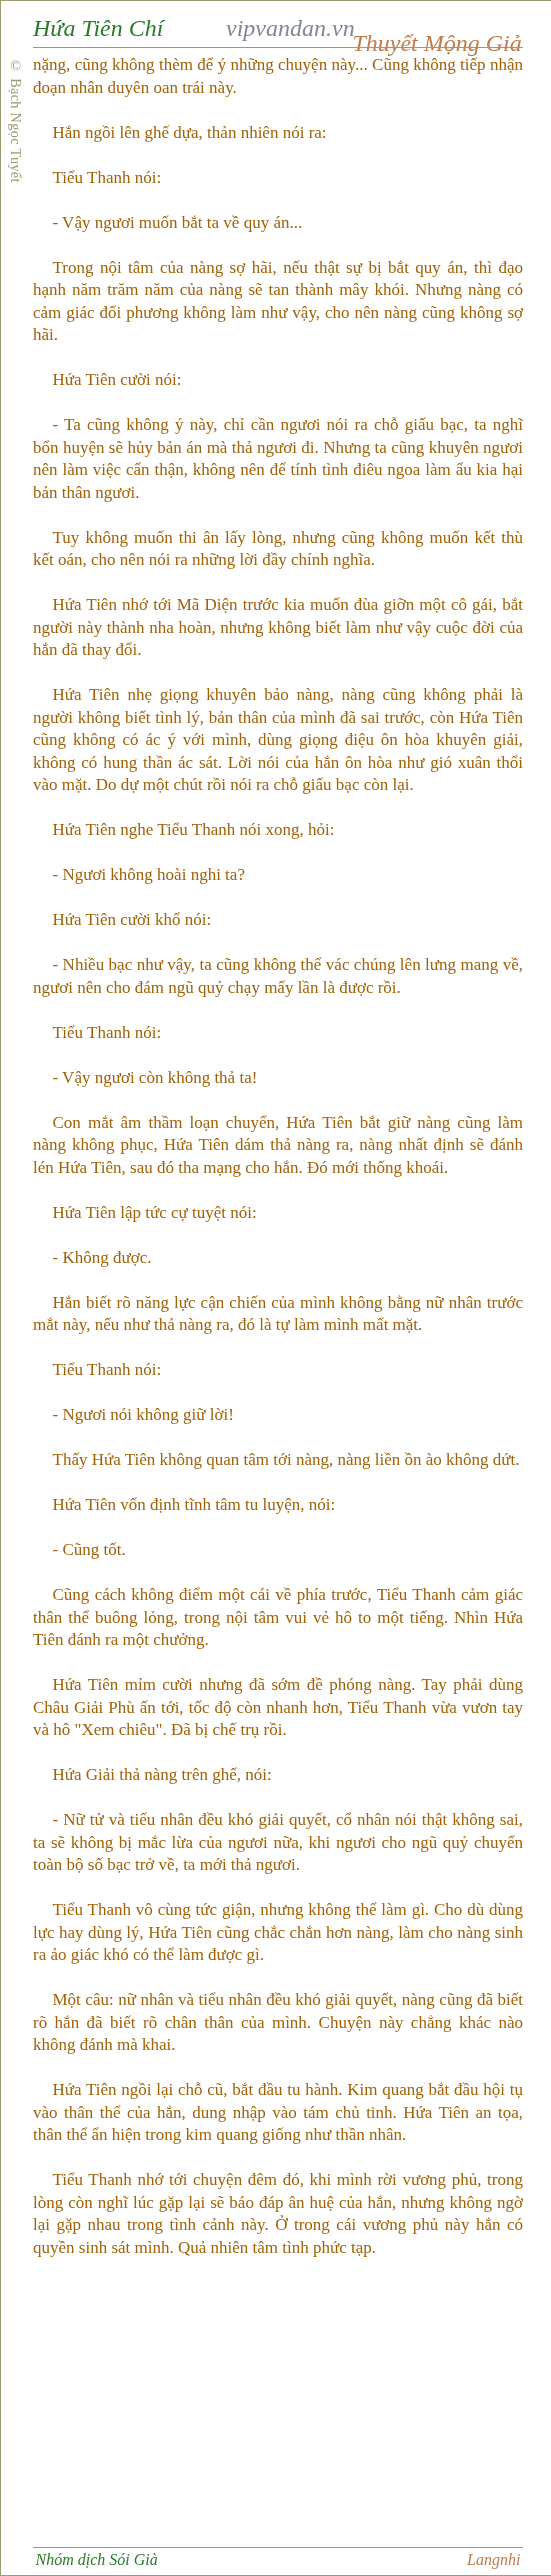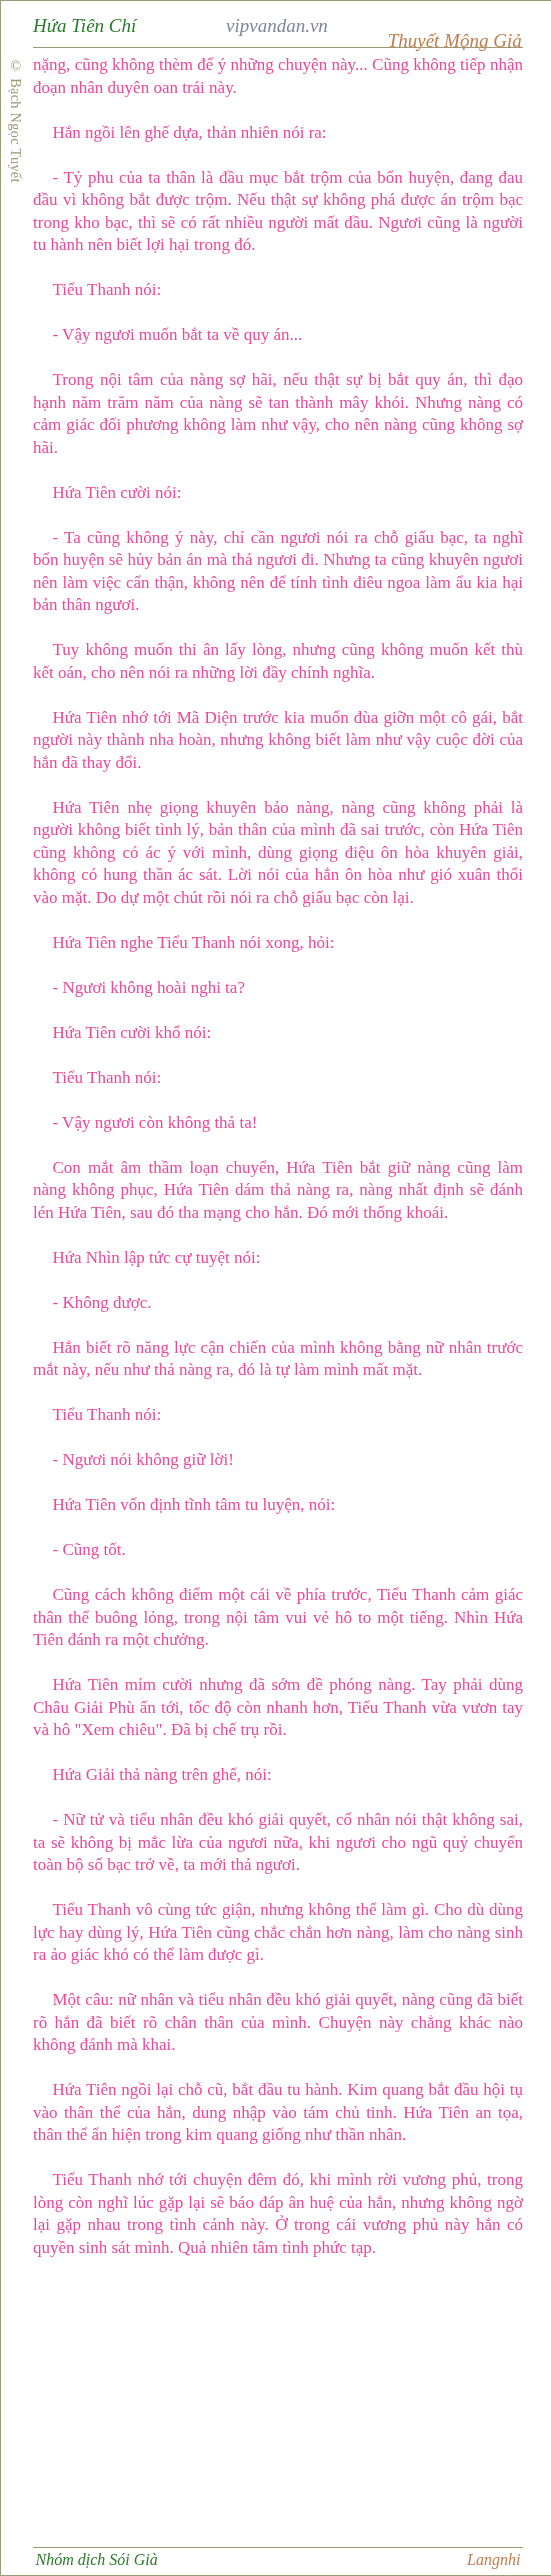--- a/index.html
+++ b/index.html
@@ -23,21 +23,21 @@
       background: #ffffff;
     }
     .header {
       position: absolute;
       left: 32px;
       width: 490px;
       top: 6.5px;
       height: 39px;
       font-family: "Liberation Serif", "DejaVu Serif", serif;
       font-style: italic;
-      font-size: 19px;
+      font-size: 24px;
     }
     .header span {
       position: absolute;
       top: 7.8px;
       white-space: nowrap;
     }
     .header .left { left: 0; color: var(--c-left); }
     .header .center { left: 193px; color: var(--c-center); font-family: Liberation Serif, serif; }
     .header .right { right: 1.3px; color: var(--c-right); margin-top: 15px; }
     .rule {
@@ -61,21 +61,21 @@
       letter-spacing: 0.3px;
     }
     .content {
       position: absolute;
       left: 32px;
       width: 490px;
       top: 53px;
       font-family: "Liberation Serif", "DejaVu Serif", serif;
       font-size: 17px;
       line-height: 22.5px;
-      color: #ec4899;
+      color: #a16207;
       text-align: justify;
     }
     .content p {
       margin: 0 0 22.5px 0;
       text-indent: 19.5px;
     }
     .content p.cont {
       text-indent: 0;
     }
     .footer {
@@ -111,40 +111,41 @@
     <span class="center">vipvandan.vn</span>
     <span class="right">Thuyết Mộng Giả</span>
   </div>
   <div class="rule top"></div>
 
   <div class="watermark">© Bạch Ngọc Tuyết</div>
 
   <div class="content">
     <p class="cont">nặng, cũng không thèm để ý những chuyện này... Cũng không tiếp nhận đoạn nhân duyên oan trái này.</p>
     <p>Hắn ngồi lên ghế dựa, thản nhiên nói ra:</p>
-    <p>- Tỷ phu của ta thân là đầu mục bắt trộm của bổn huyện, đang đau đầu vì không bắt được trộm. Nếu thật sự không phá được án trộm bạc trong kho bạc, thì sẽ có rất nhiều người mất đầu. Ngươi cũng là người tu hành nên biết lợi hại trong đó.</p>
     <p>Tiểu Thanh nói:</p>
     <p>- Vậy ngươi muốn bắt ta về quy án...</p>
     <p>Trong nội tâm của nàng sợ hãi, nếu thật sự bị bắt quy án, thì đạo hạnh năm trăm năm của nàng sẽ tan thành mây khói. Nhưng nàng có cảm giác đối phương không làm như vậy, cho nên nàng cũng không sợ hãi.</p>
     <p>Hứa Tiên cười nói:</p>
     <p>- Ta cũng không ý này, chỉ cần ngươi nói ra chỗ giấu bạc, ta nghĩ bổn huyện sẽ hủy bản án mà thả ngươi đi. Nhưng ta cũng khuyên ngươi nên làm việc cẩn thận, không nên để tính tình điêu ngoa làm ẩu kia hại bản thân ngươi.</p>
     <p>Tuy không muốn thi ân lấy lòng, nhưng cũng không muốn kết thù kết oán, cho nên nói ra những lời đầy chính nghĩa.</p>
     <p>Hứa Tiên nhớ tới Mã Diện trước kia muốn đùa giỡn một cô gái, bắt người này thành nha hoàn, nhưng không biết làm như vậy cuộc đời của hắn đã thay đổi.</p>
     <p>Hứa Tiên nhẹ giọng khuyên bảo nàng, nàng cũng không phải là người không biết tình lý, bản thân của mình đã sai trước, còn Hứa Tiên cũng không có ác ý với mình, dùng giọng điệu ôn hòa khuyên giải, không có hung thần ác sát. Lời nói của hắn ôn hòa như gió xuân thổi vào mặt. Do dự một chút rồi nói ra chỗ giấu bạc còn lại.</p>
     <p>Hứa Tiên nghe Tiểu Thanh nói xong, hỏi:</p>
     <p>- Ngươi không hoài nghi ta?</p>
     <p>Hứa Tiên cười khổ nói:</p>
+    <p>- Nhiều bạc như vậy, ta cũng không thể vác chúng lên lưng mang về, ngươi nên cho đám ngũ quỷ chạy mấy lần là được rồi.</p>
     <p>Tiểu Thanh nói:</p>
     <p>- Vậy ngươi còn không thả ta!</p>
     <p>Con mắt âm thầm loạn chuyển, Hứa Tiên bắt giữ nàng cũng làm nàng không phục, Hứa Tiên dám thả nàng ra, nàng nhất định sẽ đánh lén Hứa Tiên, sau đó tha mạng cho hắn. Đó mới thống khoái.</p>
-    <p>Hứa Nhìn lập tức cự tuyệt nói:</p>
+    <p>Hứa Tiên lập tức cự tuyệt nói:</p>
     <p>- Không được.</p>
     <p>Hắn biết rõ năng lực cận chiến của mình không bằng nữ nhân trước mắt này, nếu như thả nàng ra, đó là tự làm mình mất mặt.</p>
     <p>Tiểu Thanh nói:</p>
     <p>- Ngươi nói không giữ lời!</p>
+    <p>Thấy Hứa Tiên không quan tâm tới nàng, nàng liền ồn ào không dứt.</p>
     <p>Hứa Tiên vốn định tĩnh tâm tu luyện, nói:</p>
     <p>- Cũng tốt.</p>
     <p>Cũng cách không điểm một cái về phía trước, Tiểu Thanh cảm giác thân thể buông lỏng, trong nội tâm vui vẻ hô to một tiếng. Nhìn Hứa Tiên đánh ra một chưởng.</p>
     <p>Hứa Tiên mỉm cười nhưng đã sớm đề phóng nàng. Tay phải dùng Châu Giải Phù ấn tới, tốc độ còn nhanh hơn, Tiểu Thanh vừa vươn tay và hô "Xem chiêu". Đã bị chế trụ rồi.</p>
     <p>Hứa Giải thả nàng trên ghế, nói:</p>
     <p>- Nữ tử và tiểu nhân đều khó giải quyết, cổ nhân nói thật không sai, ta sẽ không bị mắc lừa của ngươi nữa, khi ngươi cho ngũ quỷ chuyển toàn bộ số bạc trở về, ta mới thả ngươi.</p>
     <p>Tiểu Thanh vô cùng tức giận, nhưng không thể làm gì. Cho dù dùng lực hay dùng lý, Hứa Tiên cũng chắc chắn hơn nàng, làm cho nàng sinh ra ảo giác khó có thể làm được gì.</p>
     <p>Một câu: nữ nhân và tiểu nhân đều khó giải quyết, nàng cũng đã biết rõ hắn đã biết rõ chân thân của mình. Chuyện này chẳng khác nào không đánh mà khai.</p>
     <p>Hứa Tiên ngồi lại chỗ cũ, bắt đầu tu hành. Kim quang bắt đầu hội tụ vào thân thể của hắn, dung nhập vào tám chủ tinh. Hứa Tiên an tọa, thân thể ẩn hiện trong kim quang giống như thần nhân.</p>
     <p>Tiểu Thanh nhớ tới chuyện đêm đó, khi mình rời vương phủ, trong lòng còn nghĩ lúc gặp lại sẽ báo đáp ân huệ của hắn, nhưng không ngờ lại gặp nhau trong tình cảnh này. Ở trong cái vương phủ này hắn có quyền sinh sát mình. Quả nhiên tâm tình phức tạp.</p>

